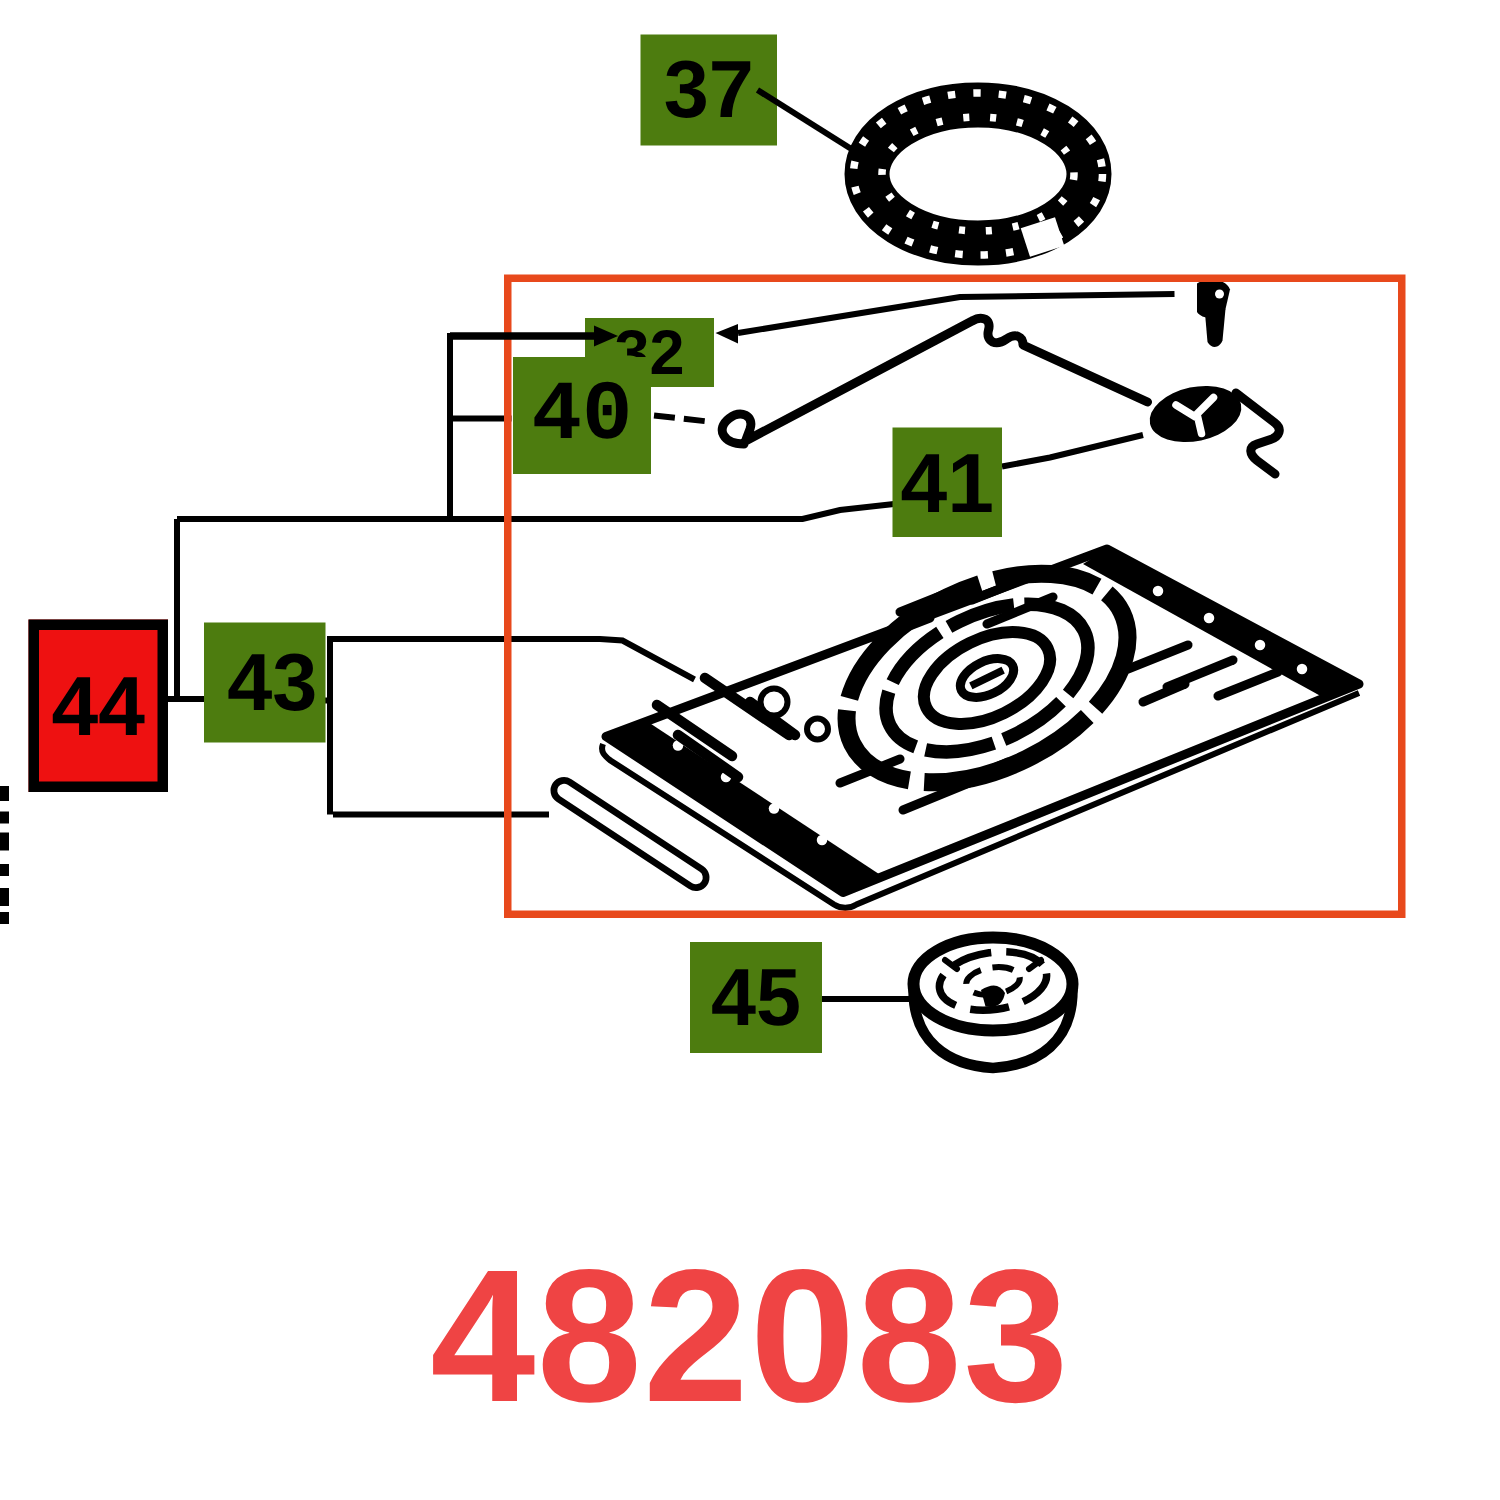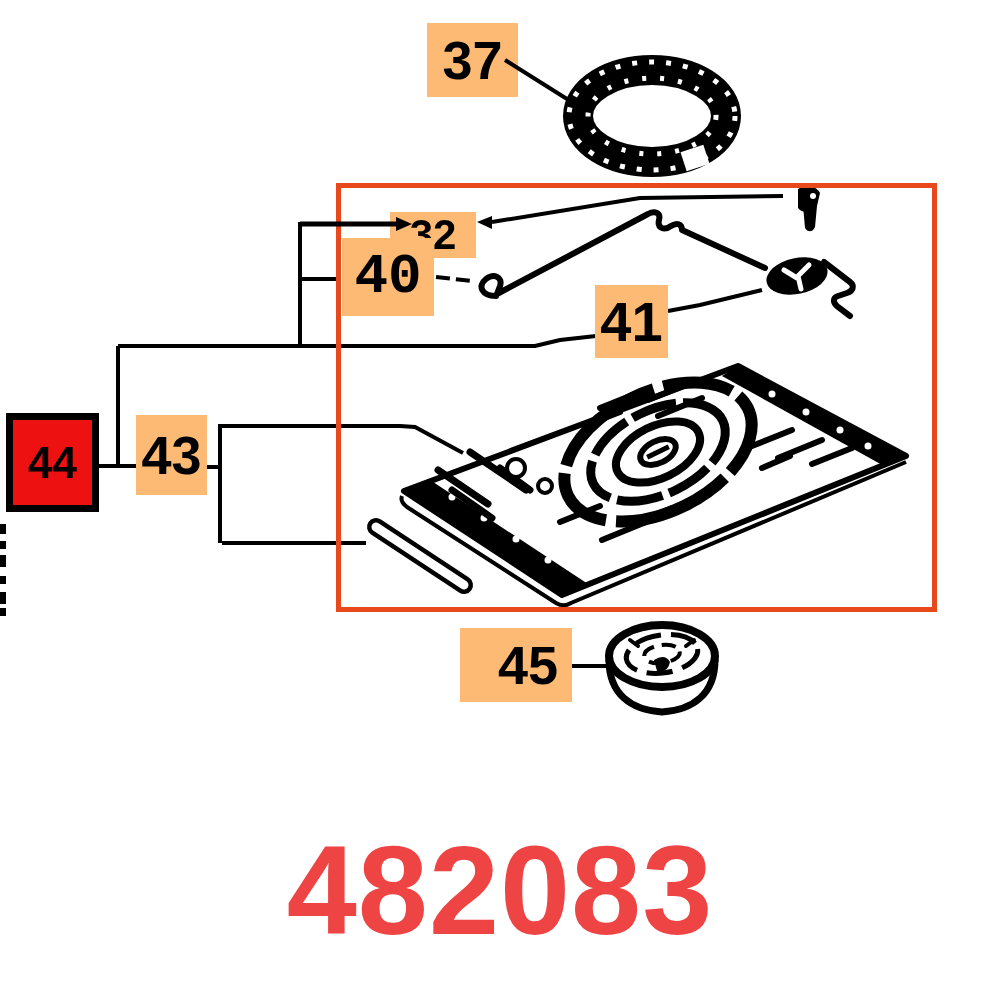--- a/index.html
+++ b/index.html
@@ -3,30 +3,30 @@
 <meta charset="utf-8">
 <style>
   html,body{margin:0;padding:0;background:#fff;}
   #stage{position:relative;width:1000px;height:1000px;background:#fff;overflow:hidden;
          font-family:"Liberation Sans",sans-serif;}
   svg{position:absolute;left:0;top:0;}
   #art{z-index:1;}
   #highlight-rect{position:absolute;left:336px;top:183px;width:601px;height:429px;
       border:5px solid #e8491c;box-sizing:border-box;z-index:2;}
   .lbl{position:absolute;display:flex;align-items:center;justify-content:center;
-       background:#fdba74;color:#000;font-weight:bold;z-index:3;line-height:1;}
+       background:#4d7c0f;color:#000;font-weight:bold;z-index:3;line-height:1;}
   .lbl.red{background:#ee1111;border:7px solid #000;box-sizing:border-box;}
   #lbl-37{left:427px;top:23px;width:91px;height:74px;font-size:54px;}
   #lbl-39{left:390px;top:212px;width:86px;height:46px;font-size:42px;}
   #lbl-40{left:342px;top:238px;width:92px;height:78px;font-size:56px;font-family:Liberation Mono, monospace;}
   #lbl-41{left:595px;top:285px;width:73px;height:73px;font-size:56px;}
   #lbl-42{left:235px;top:493px;width:92px;height:77px;font-size:56px;}
-  #lbl-43{left:136px;top:415px;width:71px;height:80px;font-size:54px;}
-  #lbl-44{left:6px;top:413px;width:93px;height:99px;font-size:44px;}
-  #lbl-45{left:460px;top:628px;width:88px;height:74px;font-size:54px;padding-left:24px;}
+  #lbl-43{left:136px;top:415px;width:71px;height:80px;font-size:54px;padding-left:10px;}
+  #lbl-44{left:19px;top:413px;width:93px;height:115px;font-size:56px;}
+  #lbl-45{left:460px;top:628px;width:88px;height:74px;font-size:54px;}
   #overlay{z-index:4;}
   #part-number{position:absolute;left:0;right:0;top:818px;text-align:center;
       font-size:126px;font-weight:bold;color:#ef4444;letter-spacing:1px;z-index:3;}
 </style>
 </head>
 <body>
 
 <div id="stage">
 
   <svg id="art" width="1000" height="1000" viewBox="0 0 1000 1000">

